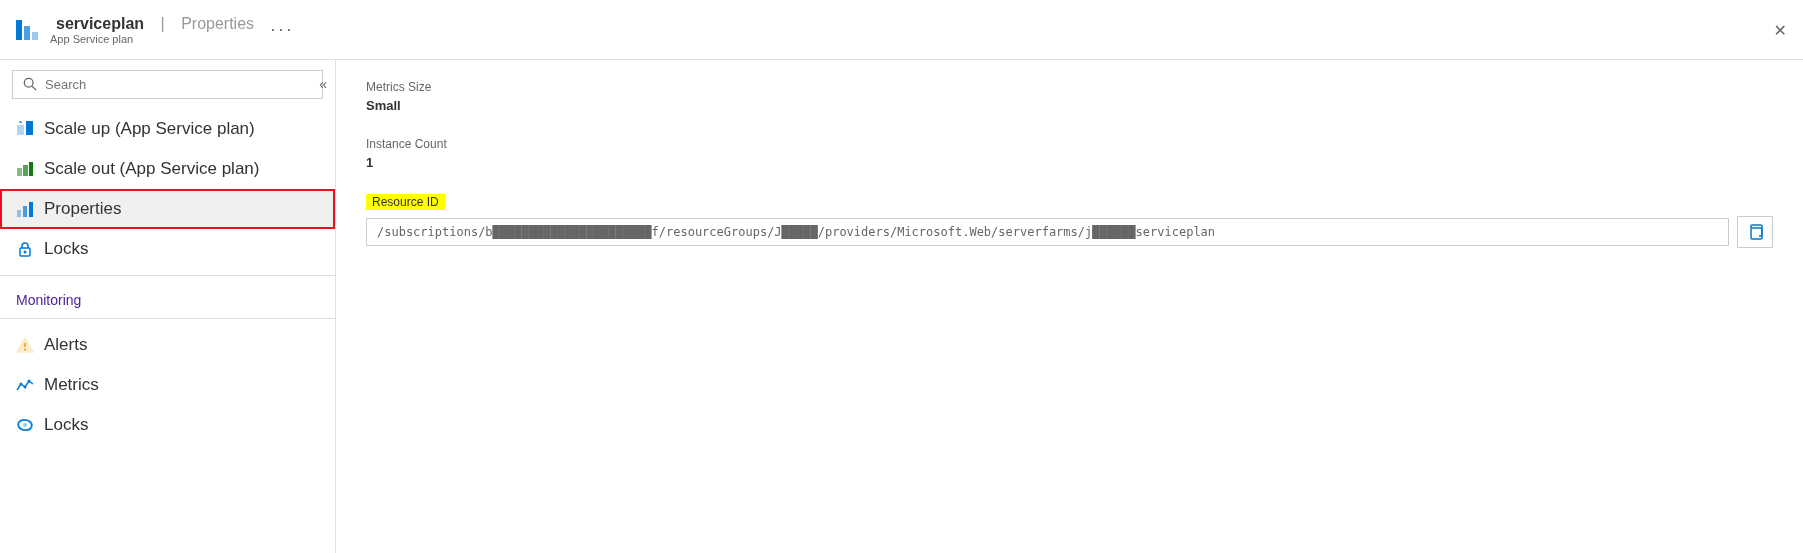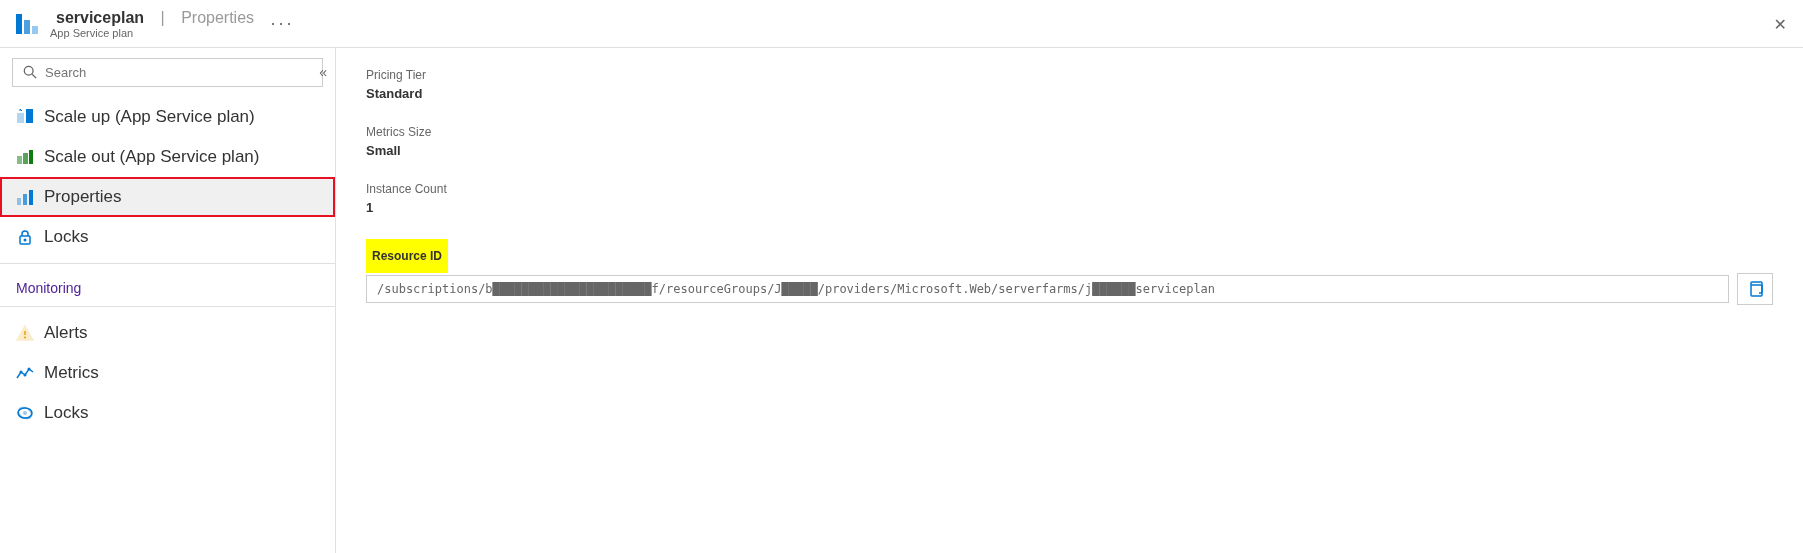--- a/index.html
+++ b/index.html
@@ -1,19 +1,19 @@
 <!DOCTYPE html>
 <html><head>
   <meta charset="utf-8">
   <style>
     * { box-sizing: border-box; margin: 0; padding: 0; }
     body { font-family: 'Segoe UI', Arial, sans-serif; font-size: 13px; color: #333; background: #fff; display: flex; flex-direction: column; height: 553px; overflow: hidden; }
 
     .title-bar {
-      display: flex; align-items: center; padding: 10px 16px; border-bottom: 1px solid #e0e0e0; height: 48px;
+      display: flex; align-items: center; padding: 10px 16px; border-bottom: 1px solid #e0e0e0; height: 60px;
       position: relative;
     }
     .title-icon {
       display: flex; gap: 2px; margin-right: 12px; align-items: flex-end;
     }
     .bar { width: 6px; background: #0078d4; }
     .bar1 { height: 20px; }
     .bar2 { height: 14px; background: #0078d4; opacity: 0.7; }
     .bar3 { height: 8px; background: #0078d4; opacity: 0.4; }
 
@@ -46,21 +46,21 @@
     .icon-svg { width: 18px; height: 18px; flex-shrink: 0; }
 
     .content-area {
       flex: 1; overflow-y: auto; padding: 20px 30px;
     }
     .prop-section { margin-bottom: 24px; }
     .prop-label { font-size: 12px; color: #666; margin-bottom: 4px; }
     .prop-value { font-size: 13px; font-weight: 600; color: #333; }
 
     .resource-id-label {
-      display: inline-block; background: #ffff00; color: #333; font-size: 12px; padding: 10px 6px; font-weight: 700;
+      display: inline-block; background: #ffff00; color: #333; font-size: 12px; padding: 1px 6px; margin-bottom: 6px; font-weight: 400;
     }
     .resource-id-row { display: flex; align-items: center; gap: 8px; }
     .resource-id-input {
       border: 1px solid #ccc; padding: 6px 10px; font-size: 12px; color: #333; background: #fff; flex: 1; font-family: monospace; color: #666;
     }
     .copy-btn {
       border: 1px solid #ccc; padding: 6px 8px; cursor: pointer; background: #fff; color: #0078d4; font-size: 16px; display: flex; align-items: center; justify-content: center;
     }
 
     
@@ -165,24 +165,20 @@
         <ellipse cx="9" cy="9" rx="7" ry="5" stroke="#0078d4" stroke-width="1.5" fill="none"></ellipse>
         <ellipse cx="9" cy="9" rx="7" ry="5" stroke="#0078d4" stroke-width="1.5" fill="none" transform="rotate(30 9 9)" opacity="0.5"></ellipse>
         <circle cx="9" cy="9" r="2" fill="#0078d4" opacity="0.4"></circle>
       </svg>
       <span class="sidebar-item-label">Locks</span>
     </div>
   </div>
 
   <div class="content-area">
 
-    <div class="prop-section">
-      <div class="prop-label">Pricing Tier</div>
-      <div class="prop-value">Standard</div>
-    </div>
 
     <div class="prop-section">
       <div class="prop-label">Metrics Size</div>
       <div class="prop-value">Small</div>
     </div>
 
     <div class="prop-section">
       <div class="prop-label">Instance Count</div>
       <div class="prop-value">1</div>
     </div>

